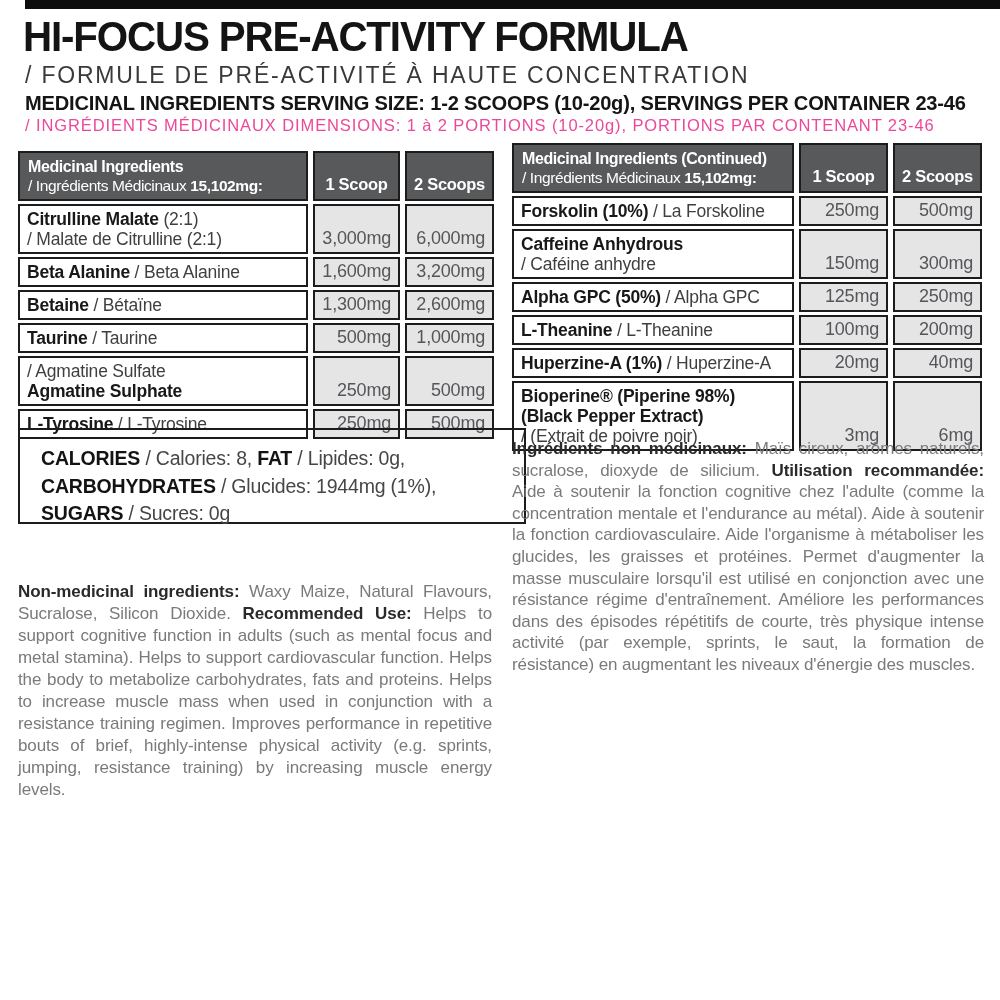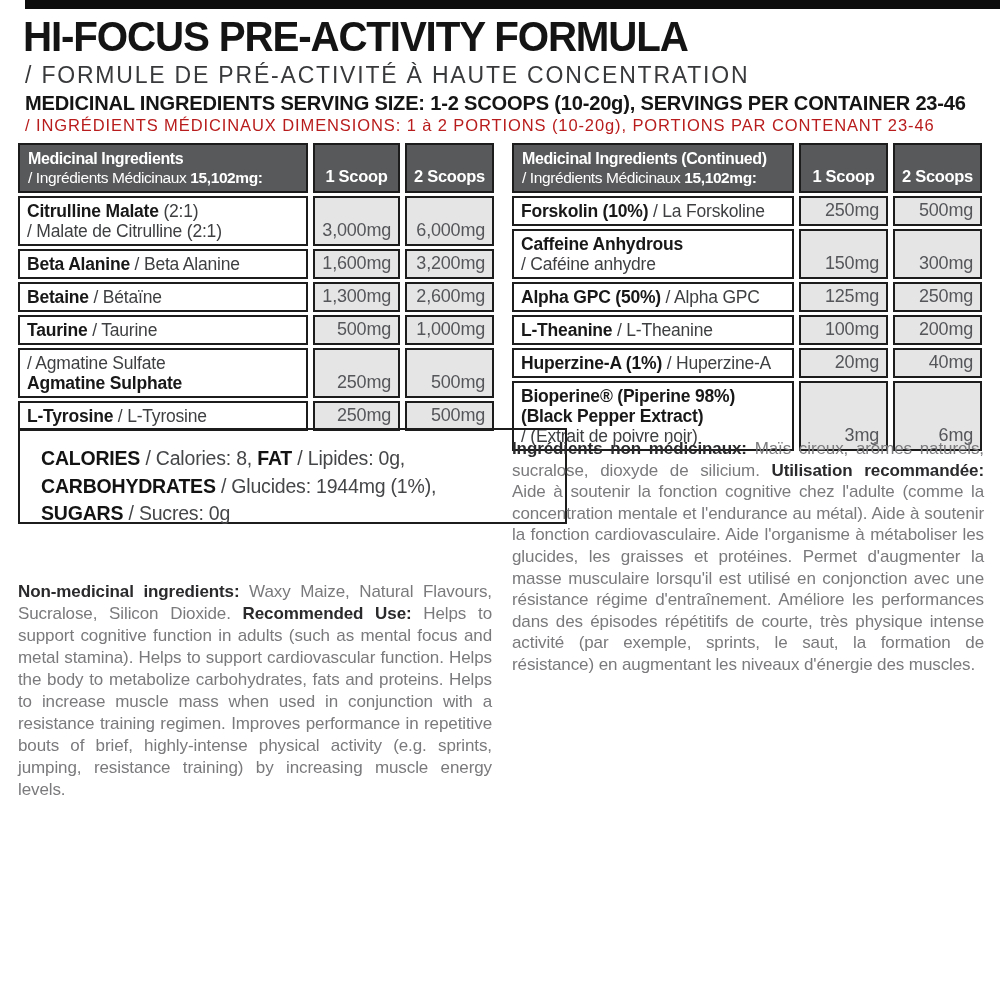--- a/index.html
+++ b/index.html
@@ -15,29 +15,29 @@
   }
   .subtitle{
     position:absolute;left:25px;top:62px;font-size:23px;color:#38393b;
     letter-spacing:1.8px;white-space:nowrap;
   }
   .serving-en{
     position:absolute;left:25px;top:91px;font-size:20.5px;font-weight:700;color:#151515;
     letter-spacing:-0.2px;white-space:nowrap;transform:scaleX(0.98);transform-origin:left top;
   }
   .serving-fr{
-    position:absolute;left:25px;top:116px;font-size:16.5px;color:#b91c1c;
+    position:absolute;left:25px;top:116px;font-size:16.5px;color:#ec4899;
     letter-spacing:0.9px;white-space:nowrap;
   }
   
   .tbl{
     position:absolute;top:143px;display:grid;gap:3px 5px;background:#fff;
     align-content:start;
   }
-  .tbl.left{left:18px;width:476px;grid-template-columns:1fr 87px 89px;}
+  .tbl.left{left:18px;width:476px;grid-template-columns:1fr 87px 89px;margin-top:8px;}
   .tbl.right{left:512px;width:470px;grid-template-columns:1fr 89px 89px;}
   .cell{border:2px solid #1c1c1c;box-sizing:border-box;}
   .cell.hname{
     background:#58595b;color:#fff;padding:4px 2px 4px 8px;
     display:flex;flex-direction:column;justify-content:center;
   }
   .cell.hname .l1{font-size:16px;font-weight:700;line-height:19px;letter-spacing:-0.4px;white-space:nowrap;overflow:hidden;}
   .cell.hname .l2{font-size:15.5px;line-height:19px;letter-spacing:-0.4px;white-space:nowrap;overflow:hidden;}
   .cell.hcol{
     background:#58595b;color:#fff;font-size:16.5px;font-weight:700;
@@ -50,21 +50,21 @@
   }
   .cell.name div{font-size:17.5px;line-height:20px;letter-spacing:-0.2px;white-space:nowrap;overflow:hidden;color:#3e3f41;}
   .cell.name .b{font-weight:700;color:#181818;}
   .cell.val{
     background:#e5e5e5;color:#55565a;font-size:18px;
     display:flex;align-items:flex-end;justify-content:flex-end;
     padding:2px 7px 3px 2px;letter-spacing:-0.2px;
   }
   
   .nut-box{
-    position:absolute;left:18px;top:428px;width:549px;height:96px;box-sizing:border-box;
+    position:absolute;left:18px;top:428px;width:508px;height:96px;box-sizing:border-box;
     border:2px solid #1c1c1c;padding:15px 10px 0 21px;
   }
   .nut-box div{font-size:19.5px;line-height:27.5px;color:#454648;letter-spacing:-0.2px;white-space:nowrap;}
   .nut-box .b{font-weight:700;color:#131313;}
   
   .para{
     position:absolute;font-size:17px;line-height:22px;color:#7a7a7d;
     text-align:justify;letter-spacing:-0.1px;
   }
   .para .b{font-weight:700;color:#2a2a2c;}

